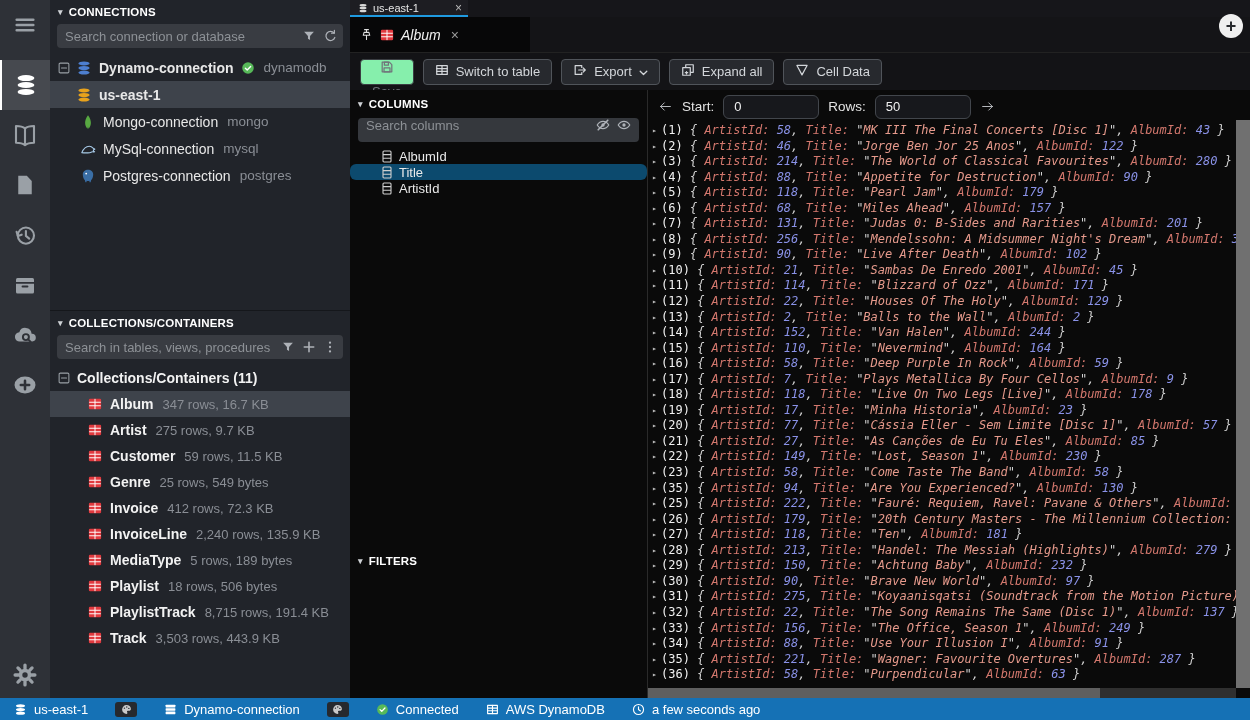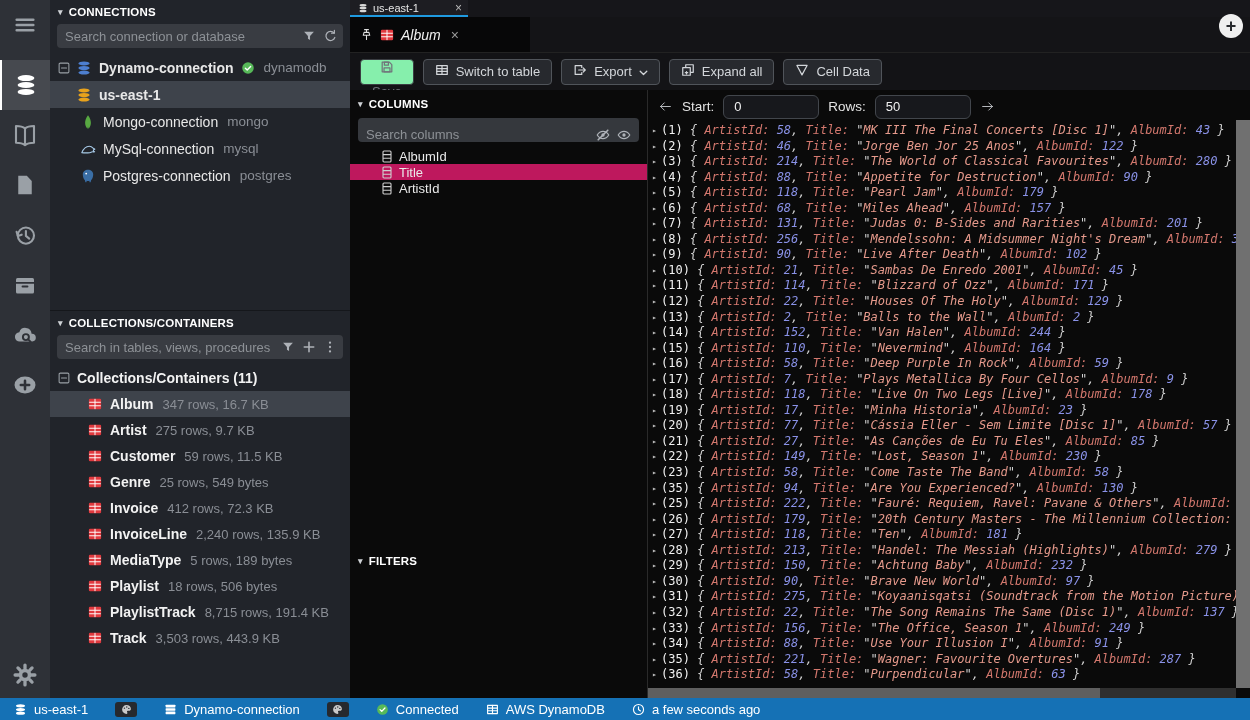--- a/index.html
+++ b/index.html
@@ -77,26 +77,26 @@
   .tb-btn { height:26px; display:flex; align-items:center; gap:7px; padding:0 11px; background:#27292e;
             border:1px solid #50545a; border-radius:4px; font-size:13px; color:#d3d6da; cursor:pointer; white-space:nowrap; }
   .tb-btn svg { width:14px; height:14px; }
   .tb-btn.disabled { background:#86efac; border-color:#3a3d42; color:#70747a; cursor:default;flex-direction:column; }
   .tb-btn .caret svg { width:9px; height:6px; }
 
   .content { flex:1; display:flex; min-height:0; background:#0a0a0a; }
   .colpanel { width:298px; border-right:1px solid #2a2a2a; display:flex; flex-direction:column; background:#0a0a0a; }
   .colpanel .lp-header { padding-top:8px; }
   .col-search { margin:4px 8px 6px 8px; height:24px; background:#35383d; border-radius:4px;
-                display:flex; align-items:flex-end; padding:0 8px; }
+                display:flex; align-items:flex-start; padding:0 8px; }
   .col-search input { flex:1; min-width:0; background:transparent; border:none; outline:none; color:#d8d8d8; font-size:13px;
                       font-family:"Liberation Sans",sans-serif;}
   .col-search input::placeholder { color:#8d9196; }
   .col-item { height:16px; display:flex; align-items:center; font-size:13px; color:#eaeaea; cursor:pointer; }
-  .col-item.sel { background:#be185d; }
+  .col-item.sel { background:#0c4a6e;border-radius:6px; }
   .col-item .t-icon { width:10px; height:13px; margin:0 7px 0 32px; color:#cfcfcf; flex:0 0 auto; }
   .col-item .t-icon svg { width:10px; height:13px; display:block; }
   .filters-hdr { margin-top:351px; }
 
   .gridarea { flex:1; position:relative; min-width:0; background:#0a0a0a; }
   .grid-header { height:33px; display:flex; align-items:center; gap:9px; padding-left:10px; font-size:13.5px; color:#e3e3e3; }
   .gh-arrow { color:#b9bcc0; display:flex; cursor:pointer; }
   .gh-arrow svg { width:15px; height:13px; }
   .gh-input { width:96px; height:24px; background:#17181c; border:1px solid #42464c; border-radius:6px;
               color:#f0f0f0; font-size:13px; padding:0 10px; outline:none; font-family:"Liberation Sans",sans-serif; }

